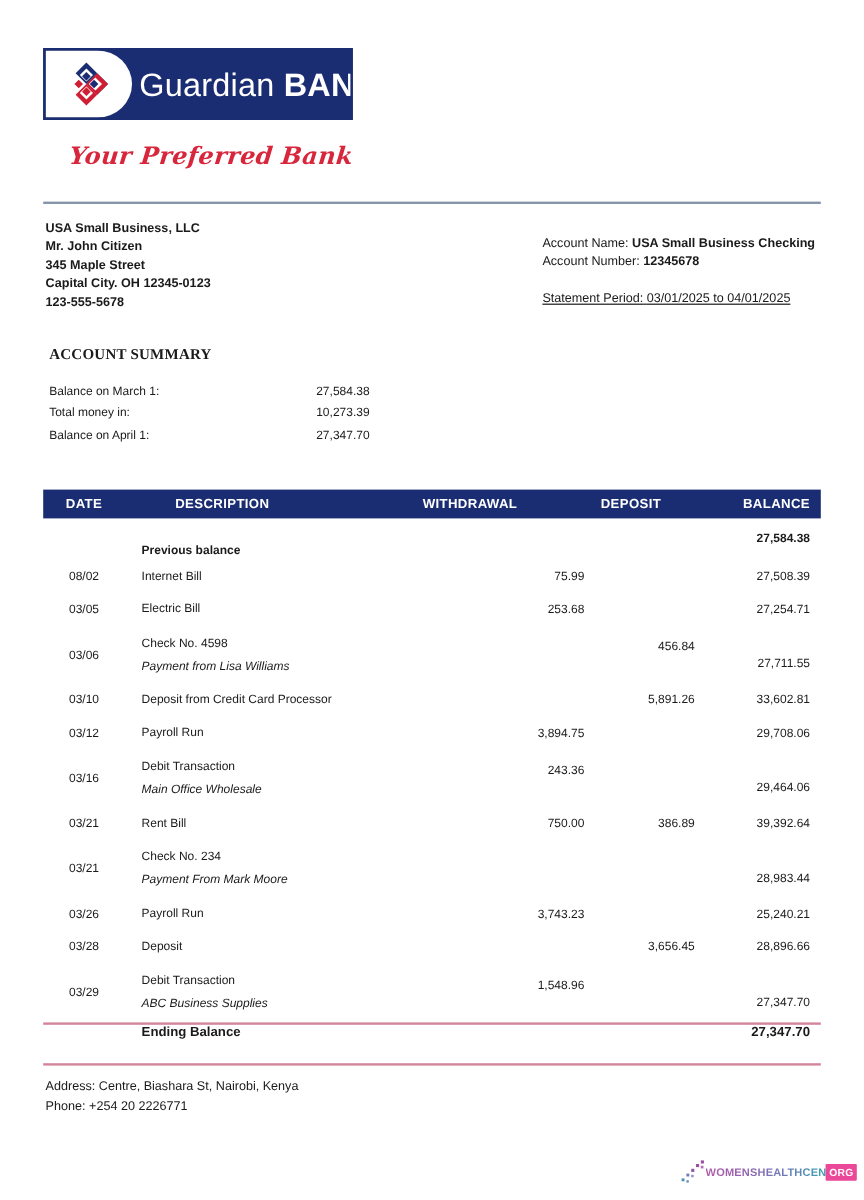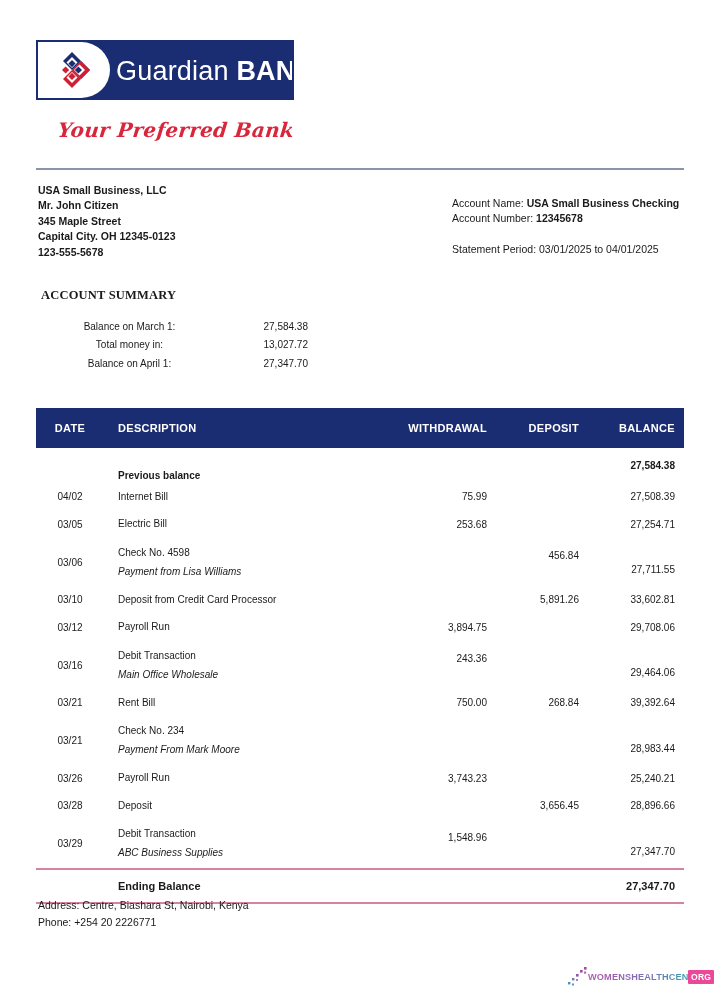--- a/index.html
+++ b/index.html
@@ -51,55 +51,55 @@
   }
   .rule{
     position:absolute;left:36px;top:168px;width:648px;height:2px;
     background:#8795ab;
   }
 
   
   .addr{position:absolute;left:38px;top:183px;font-size:10.5px;font-weight:bold;line-height:15.4px;}
   .meta{position:absolute;left:452px;top:196px;font-size:10.5px;line-height:15px;}
   .meta .v{font-weight:bold;}
-  .meta .period{margin-top:16px;}
+  .meta .period{margin-top:16px;text-decoration:underline;}
 
   
   .sum-title{position:absolute;left:41px;top:288px;font-size:12.5px;font-weight:bold;letter-spacing:.2px;font-family:Liberation Serif, serif;}
   .sum{position:absolute;left:41px;top:318px;font-size:10px;line-height:18.4px;}
   .sum .row{display:flex;}
-  .sum .lbl{width:177px;text-align:center;}
+  .sum .lbl{width:177px;}
   .sum .val{width:90px;text-align:right;}
 
   
   .tbl{position:absolute;left:36px;top:408px;width:648px;font-size:10px;}
   .thead{
-    background:#1b2d72;color:#fff;height:40px;
+    background:#1b2d72;color:#fff;height:24px;
     display:flex;align-items:center;
-    font-weight:bold;font-size:11px;letter-spacing:.3px;
+    font-weight:bold;font-size:11px;letter-spacing:.3px;gap:28px;
   }
   .c-date{width:68px;text-align:center;flex:0 0 68px;}
   .c-desc{flex:1 1 auto;padding-left:14px;}
   .c-wd{width:110px;flex:0 0 110px;text-align:right;}
   .c-dep{width:92px;flex:0 0 92px;text-align:right;}
   .c-bal{width:96px;flex:0 0 96px;text-align:right;padding-right:9px;}
   .thead .c-desc{padding-left:14px;}
 
   .trow{display:flex;align-items:center;min-height:27.5px;}
   .trow.two{min-height:48px;}
   .trow .c-desc{padding-left:14px;line-height:14px;}
   .sub{font-style:italic;display:block;margin-top:5px;}
   .trow.two .c-wd,.trow.two .c-dep{align-self:flex-start;padding-top:12px;}
   .trow.two .c-bal{align-self:flex-end;padding-bottom:11px;}
   .trow.prev{min-height:28px;font-weight:bold;}
   .trow.prev .c-desc{font-weight:bold;margin-top:21px;}
 
   .pinkline{height:2px;background:#d4849b;width:648px;}
   .endrow{
-    display:flex;align-items:center;height:32px;font-weight:bold;font-size:11px;
+    display:flex;height:32px;font-weight:bold;font-size:11px;
   }
 
   
   .footer{position:absolute;left:38px;top:897px;font-size:10.5px;line-height:17px;}
 
   
   .wm{position:absolute;left:566px;top:966px;width:146px;height:24px;}
   .wm-text{
     position:absolute;left:22px;top:6px;
     font-size:9.2px;letter-spacing:.15px;font-weight:bold;
@@ -164,21 +164,21 @@
   </div>
 
   <div class="sum-title">ACCOUNT SUMMARY</div>
   <div class="sum">
     <div class="row">
         <span class="lbl">Balance on March 1:</span>
         <span class="val">27,584.38</span>
       </div>
     <div class="row">
         <span class="lbl">Total money in:</span>
-        <span class="val">13,027.72</span>
+        <span class="val">10,273.39</span>
       </div>
     <div class="row">
         <span class="lbl">Balance on April 1:</span>
         <span class="val">27,347.70</span>
       </div>
   </div>
 
   <div class="tbl">
     <div class="thead">
       <div class="c-date">DATE</div>
@@ -190,21 +190,21 @@
 
     <div class="tbody">
         <div class="trow prev">
           <div class="c-date"></div>
           <div class="c-desc"><span>Previous balance</span></div>
           <div class="c-wd"></div>
           <div class="c-dep"></div>
           <div class="c-bal">27,584.38</div>
         </div>
         <div class="trow">
-          <div class="c-date">04/02</div>
+          <div class="c-date">08/02</div>
           <div class="c-desc"><span>Internet Bill</span></div>
           <div class="c-wd">75.99</div>
           <div class="c-dep"></div>
           <div class="c-bal">27,508.39</div>
         </div>
         <div class="trow">
           <div class="c-date">03/05</div>
           <div class="c-desc"><span>Electric Bill</span></div>
           <div class="c-wd">253.68</div>
           <div class="c-dep"></div>
@@ -235,21 +235,21 @@
           <div class="c-date">03/16</div>
           <div class="c-desc"><span>Debit Transaction</span><span class="sub">Main Office Wholesale</span></div>
           <div class="c-wd">243.36</div>
           <div class="c-dep"></div>
           <div class="c-bal">29,464.06</div>
         </div>
         <div class="trow">
           <div class="c-date">03/21</div>
           <div class="c-desc"><span>Rent Bill</span></div>
           <div class="c-wd">750.00</div>
-          <div class="c-dep">268.84</div>
+          <div class="c-dep">386.89</div>
           <div class="c-bal">39,392.64</div>
         </div>
         <div class="trow two">
           <div class="c-date">03/21</div>
           <div class="c-desc"><span>Check No. 234</span><span class="sub">Payment From Mark Moore</span></div>
           <div class="c-wd"></div>
           <div class="c-dep"></div>
           <div class="c-bal">28,983.44</div>
         </div>
         <div class="trow">

